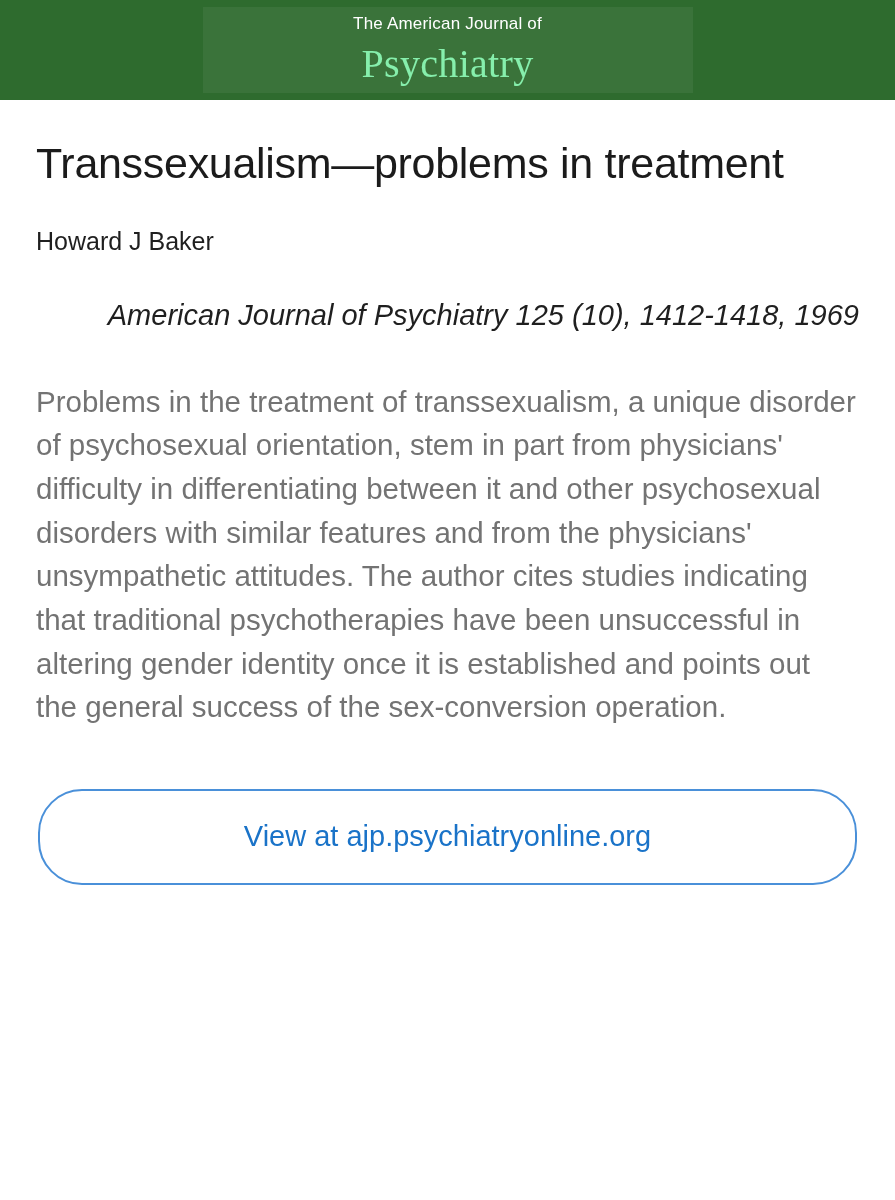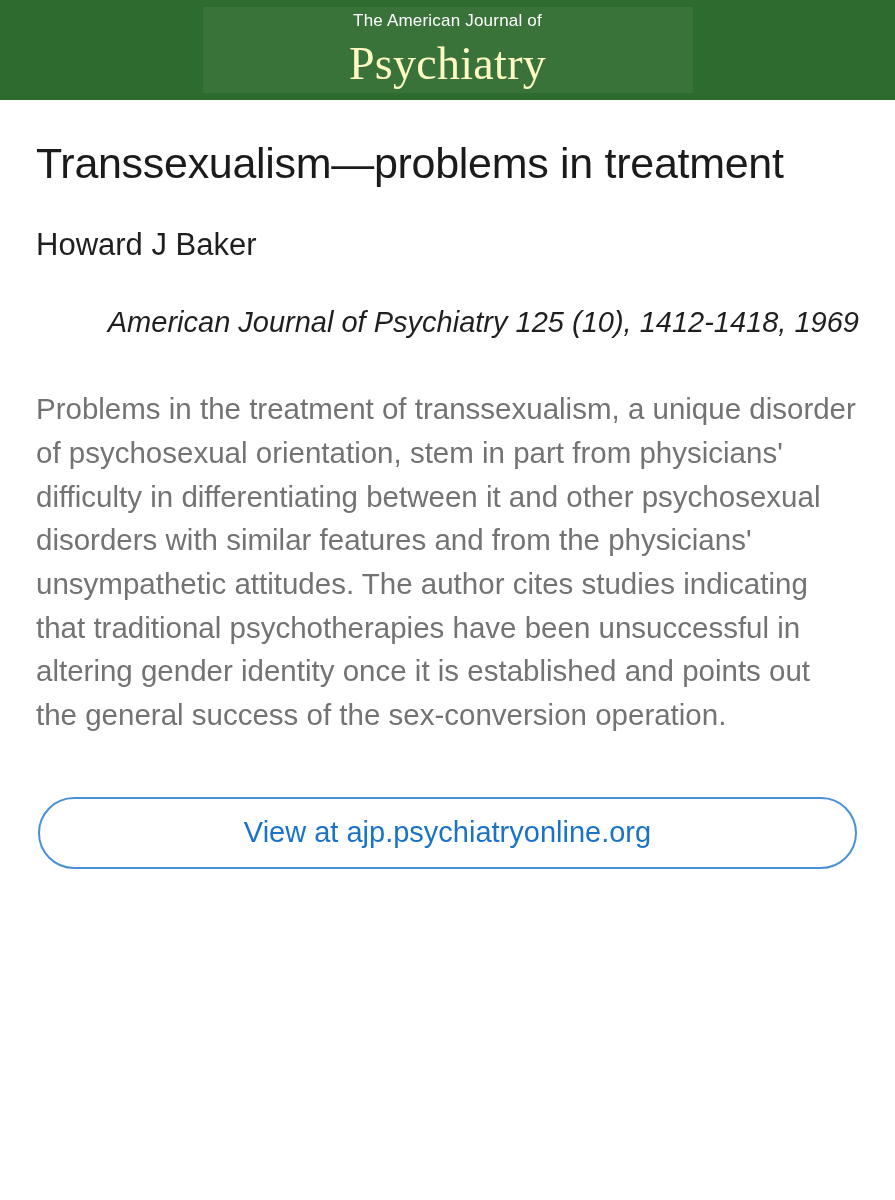--- a/index.html
+++ b/index.html
@@ -37,43 +37,43 @@
   }
   .banner-top {
     color: #ffffff;
     font-size: 17px;
     letter-spacing: 0.2px;
     line-height: 1.1;
     margin-bottom: 10px;
     font-family: "Liberation Sans", sans-serif;
   }
   .banner-main {
-    color: #fef9c3;
-    font-size: 46px;
+    color: #86efac;
+    font-size: 40px;
     font-weight: 400;
     line-height: 1.05;
     letter-spacing: 0.3px;
     font-family: "Liberation Serif", serif;
   }
 
   
   .content {
     padding: 36px 36px 7px 36px;
     box-sizing: border-box;
   }
   .title {
     font-size: 43px;
     line-height: 1.28;
     font-weight: 400;
     color: #1b1b1b;
     margin: 0 0 34px 0;
     letter-spacing: -0.3px;
   }
   .authors {
-    font-size: 31px;
+    font-size: 25px;
     line-height: 1.3;
     color: #1f1f1f;
     margin: 16px 0 36px 0;
   }
   .citation {
     font-size: 29px;
     line-height: 1.45;
     font-style: italic;
     color: #1f1f1f;
     margin: 0 0 44px 0;
@@ -84,21 +84,21 @@
     line-height: 1.48;
     color: #737373;
     margin: 0 0 60px 0;
   }
 
   
   .view-button {
     display: flex;
     align-items: center;
     justify-content: center;
-    height: 72px;
+    height: 96px;
     border: 2px solid #4a90d9;
     border-radius: 44px;
     background: #ffffff;
     color: #1a73c8;
     font-size: 29px;
     box-sizing: border-box;
     cursor: pointer;
     margin: 0 2px;
   }
 </style>

